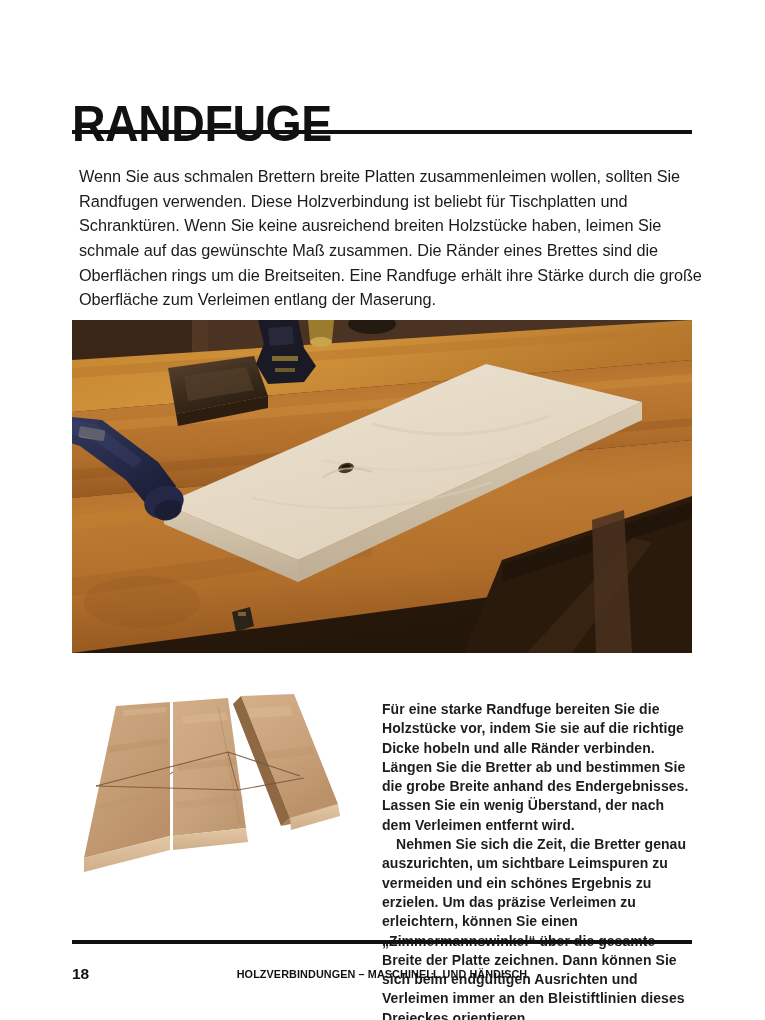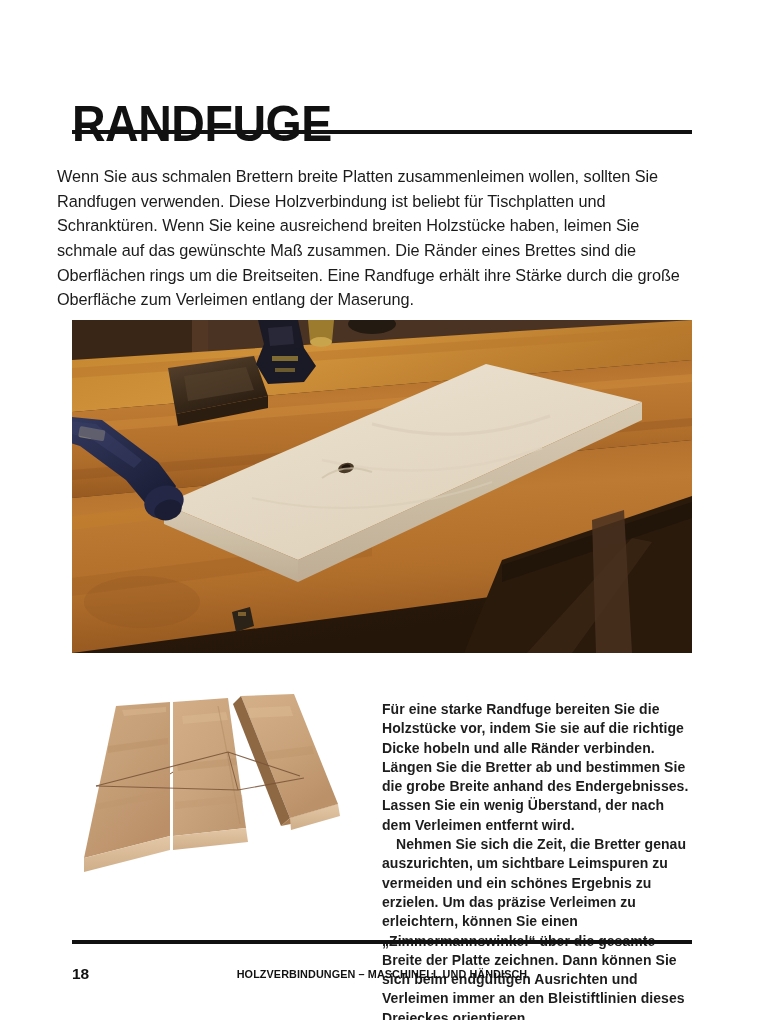--- a/index.html
+++ b/index.html
@@ -45,21 +45,21 @@
     left: 72px;
     top: 130px;
     width: 620px;
     height: 4px;
     background: #111111;
   }
 
   
   .intro {
     position: absolute;
-    left: 57px;
+    left: 79px;
     top: 148px;
     width: 626px;
     font-size: 16.3px;
     line-height: 24.6px;
     font-weight: 500;
     color: #1b1b1b;
     letter-spacing: -0.05px;
   }
 
   

